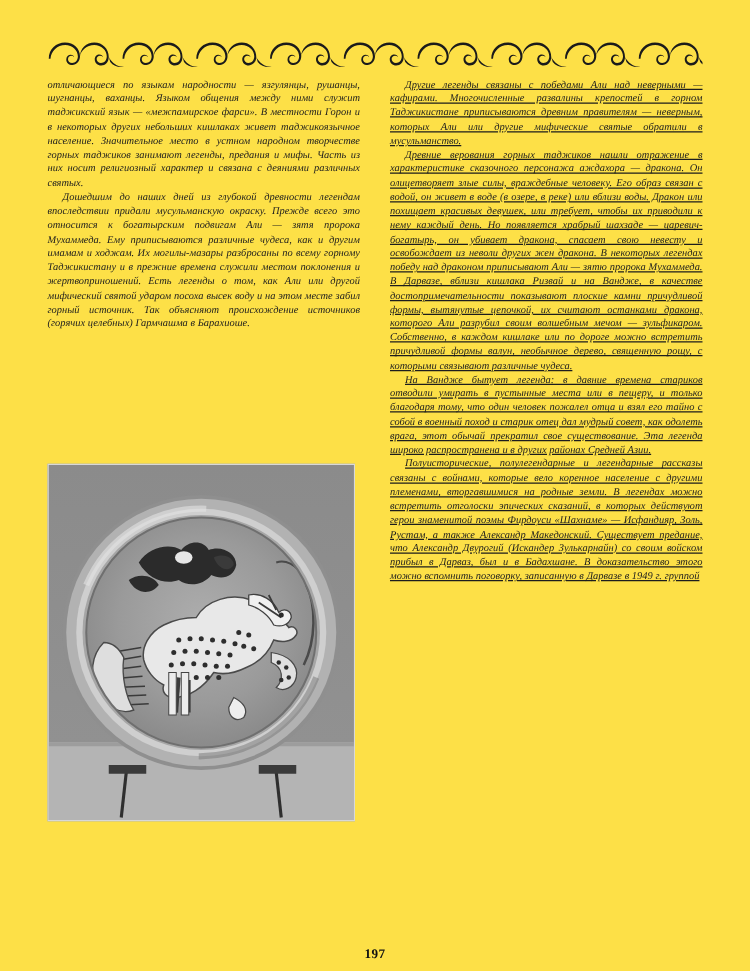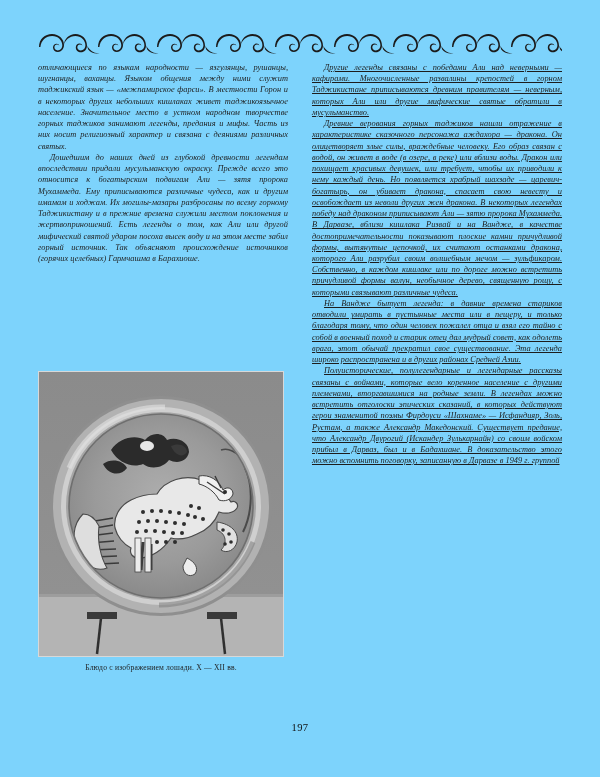--- a/index.html
+++ b/index.html
@@ -13,21 +13,21 @@
     font-family: "Liberation Serif", serif;
     color: #1a1a1a;
     position: relative;
     overflow: hidden;
   }
   .page {
     position: absolute;
     left: 0; top: 0;
     width: 600px;
     height: 777px;
-    background: #7dd3fc;
+    background: #fde047;
   }
 
   
   .ornament {
     position: absolute;
     left: 38px;
     top: 30px;
     width: 524px;
     height: 26px;
     display: block;
@@ -87,25 +87,25 @@
     font-style: normal;
     line-height: 10px;
     color: #1d1d1d;
     letter-spacing: 0.2px;
   }
 
   
   .folio {
     position: absolute;
     left: 0;
-    top: 722px;
+    top: 758px;
     width: 600px;
     text-align: center;
     font-size: 10.5px;
-    font-weight: normal;
+    font-weight: bold;
     font-style: normal;
     color: #111;
     letter-spacing: 0.4px;
   }
 </style>
 </head>
 <body>
 
 <div class="page">
 
@@ -274,18 +274,17 @@
 
           <path d="M206,96 C214,112 214,140 204,160" stroke="#4a4a4a" stroke-width="2" fill="none"></path>
           <path d="M200,84 C194,78 188,76 182,78" stroke="#4a4a4a" stroke-width="1.6" fill="none"></path>
         </g>
 
         <ellipse cx="122" cy="134" rx="92" ry="92" fill="none" stroke="#6f6f6f" stroke-width="1.6"></ellipse>
         <path d="M30,96 A100,99 0 0 1 126,35" stroke="#e2e2e2" stroke-width="5" fill="none" opacity="0.6"></path>
         <path d="M214,170 A100,99 0 0 1 120,233" stroke="#777" stroke-width="5" fill="none" opacity="0.5"></path>
       </svg>
     </div>
-    <div class="fig-caption">Блюдо с изображением лошади. X — XII вв.</div>
   </div>
 
   <div class="folio">197</div>
 
 </div>
 
 </body></html>

